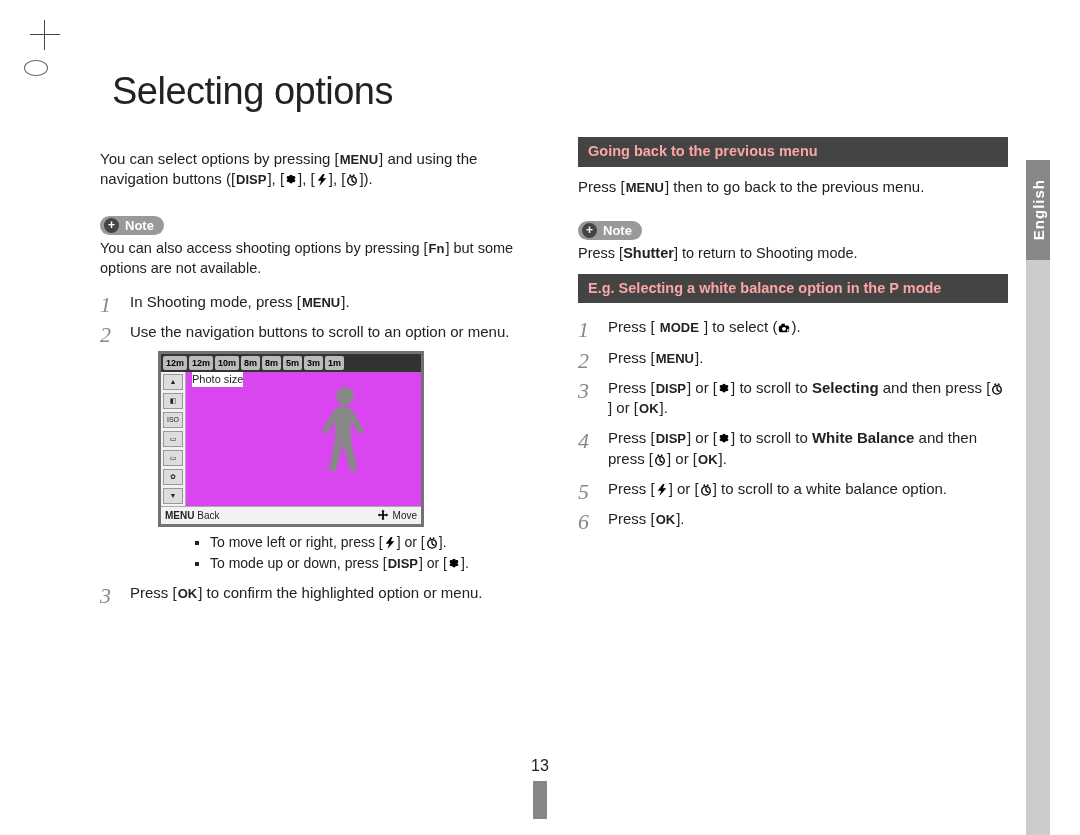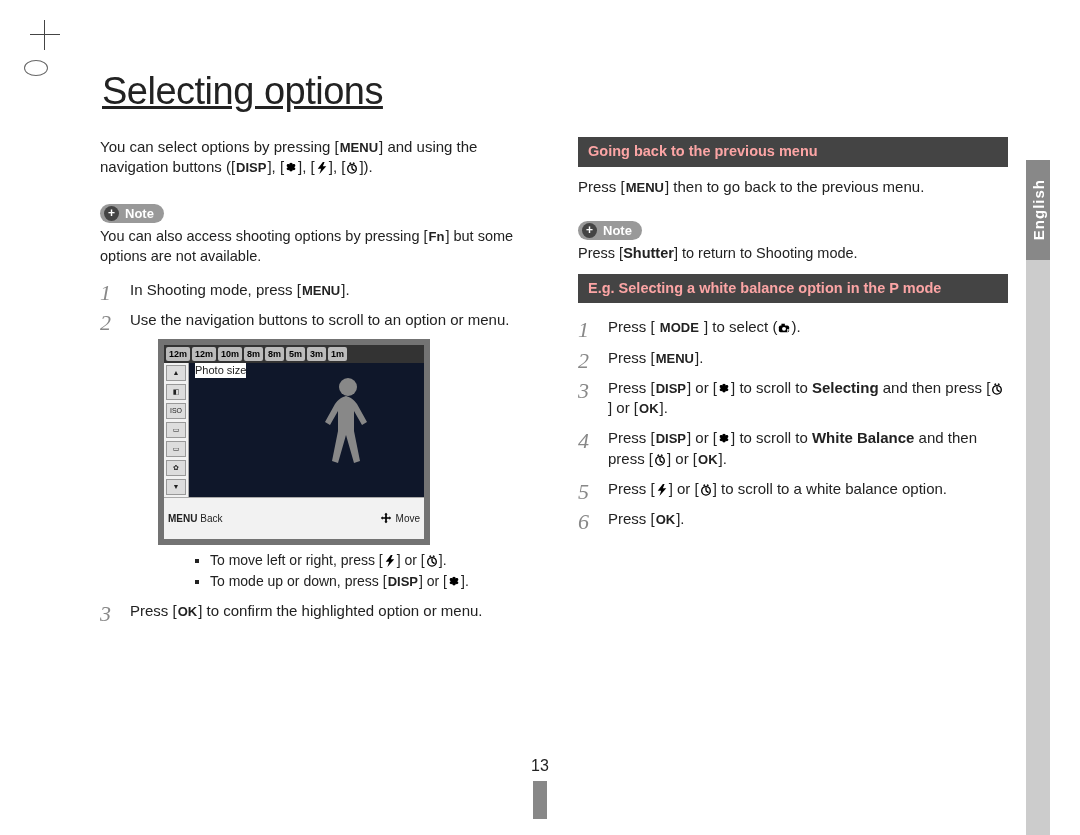--- a/index.html
+++ b/index.html
@@ -63,35 +63,34 @@
     position: absolute;
     left: 24px; top: 60px;
     width: 22px; height: 14px;
     border: 1px solid #666;
     border-radius: 50%;
   }
   h1.title {
     font-size: 38px;
     font-weight: 400;
     font-family: Arial, Helvetica, sans-serif;
-    margin: 30px 0 24px 2px;
+    margin: 30px 0 24px 12px;
     letter-spacing: -0.5px;
-    text-decoration: underline;
   }
   .cols {
     display: flex;
     gap: 48px;
   }
   .col {
     flex: 1;
     max-width: 430px;
     font-size: 15px;
     line-height: 1.35;
   }
-  .intro { margin-bottom: 14px; }
+  .intro { margin-bottom: 14px; margin-top: 12px; }
   .note-badge {
     display: inline-flex;
     align-items: center;
     gap: 6px;
     background: #999;
     color: #fff;
     border-radius: 10px;
     padding: 1px 10px 1px 4px;
     font-size: 13px;
     font-weight: bold;
@@ -126,23 +125,23 @@
     content: counter(step);
     position: absolute;
     left: 0; top: -2px;
     font-family: Georgia, 'Times New Roman', serif;
     font-style: italic;
     font-size: 22px;
     color: #888;
   }
   .screen {
     width: 260px;
-    border: 6px solid #737373;
+    border: 3px solid #737373;
     margin: 8px 0 6px 28px;
-    background: #0f172a;
+    background: #d946ef;
     font-size: 11px;
   }
   .screen-top {
     display: flex;
     gap: 2px;
     background: #333;
     padding: 2px;
     justify-content: flex-start;
   }
   .chip {
@@ -182,21 +181,21 @@
     position: absolute;
     left: 6px; top: 0;
     font-size: 11px;
     background: #fff;
   }
   .screen-bottom {
     display: flex;
     background: #f2f2f2;
     border-top: 1px solid #aaa;
     font-size: 10px;
-    padding: 14px 4px;
+    padding: 2px 4px;
     justify-content: space-between;
   }
   .silhouette {
     position: absolute;
     right: 36px; top: 10px;
     width: 80px; height: 105px;
   }
   .bullets {
     margin: 6px 0 10px 28px;
     font-size: 14px;

